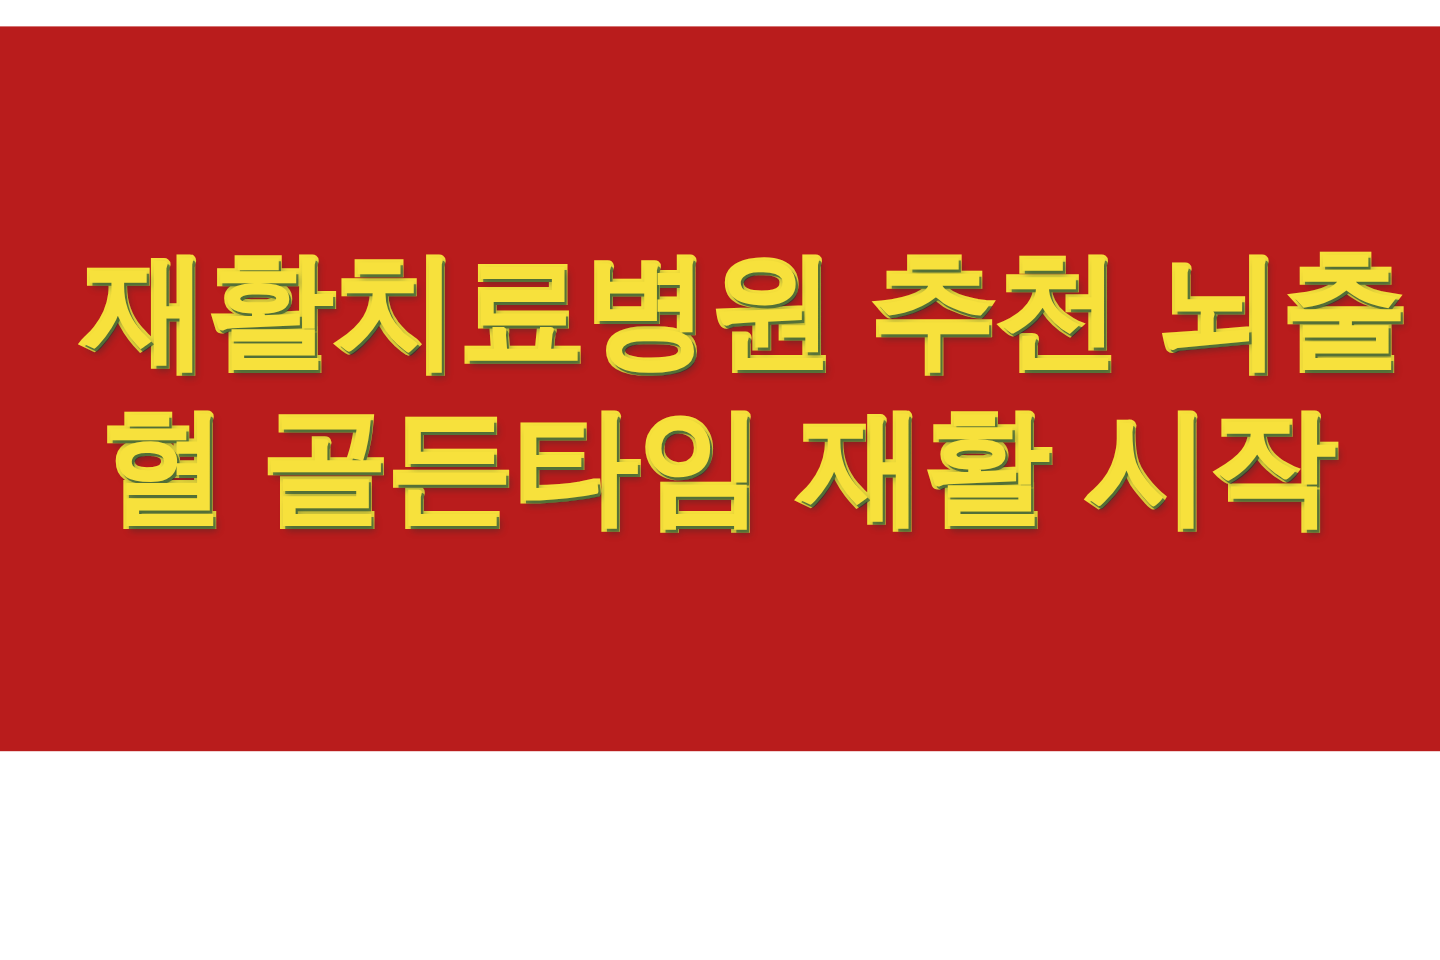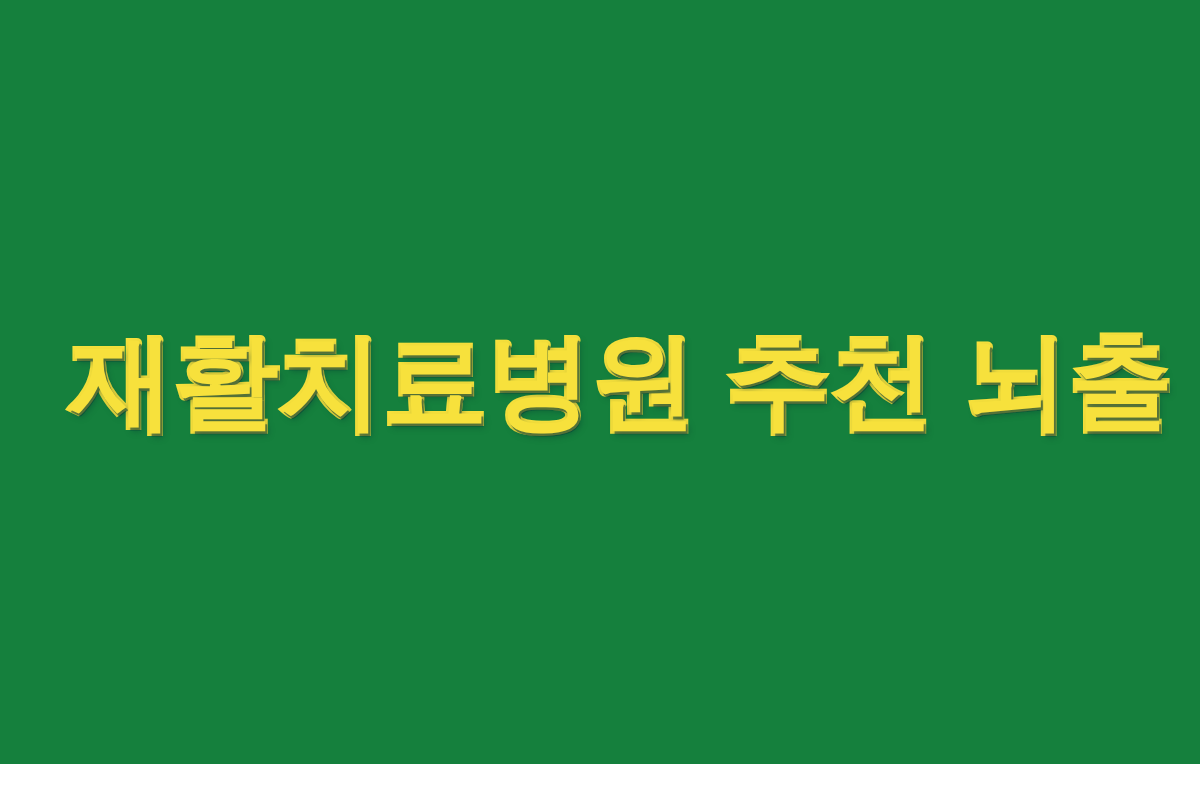--- a/index.html
+++ b/index.html
@@ -50,21 +50,22 @@
   .headline-line.rounded {
     -webkit-text-stroke-width: 5px;
     text-shadow:
        2px 3px 0 rgba(8, 62, 56, 0.55),
        3px 4px 6px rgba(6, 50, 46, 0.35);
   }
 </style>
 </head>
 <body style="width: 1200px; height: 800px;">
 
-<div id="thumbnail-card" style="background: #15803d; width: 1200px; height: 764px;">
+<div id="thumbnail-card" style="background: #b91c1c; width: 1200px; height: 604px; margin-top: 22px;">
 
   <div id="headline-block">
 
     <span class="headline-line rounded" style="color: rgb(247, 225, 60); -webkit-text-stroke-color: rgb(247, 225, 60);">재활치료병원 추천 뇌출</span>
 
+    <span class="headline-line rounded" style="color: rgb(247, 225, 60); -webkit-text-stroke-color: rgb(247, 225, 60);">혈 골든타임 재활 시작</span>
 
   </div>
 </div>
 
 </body></html>

